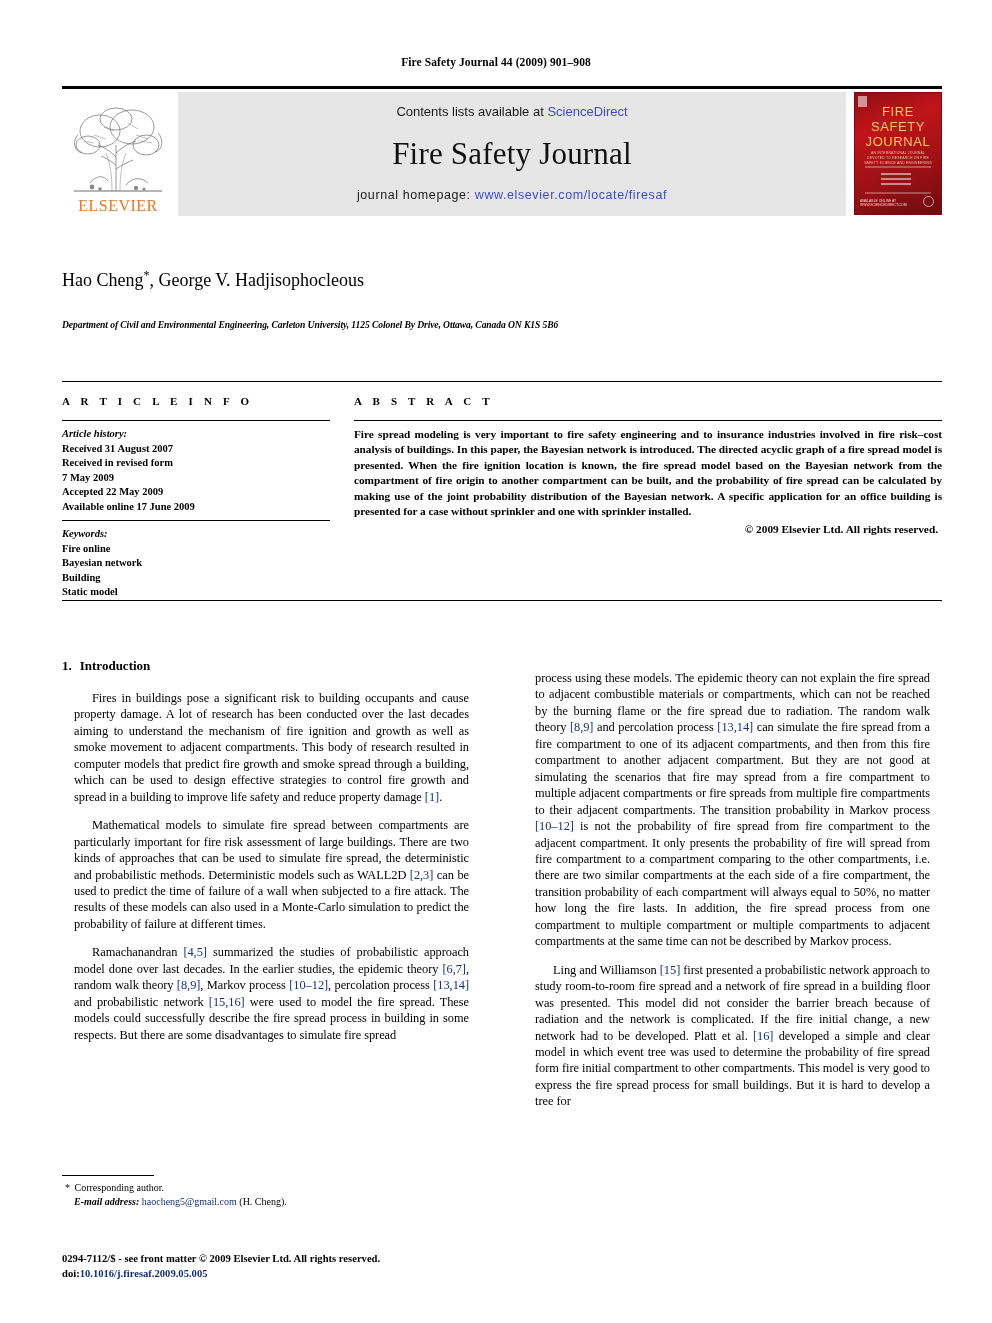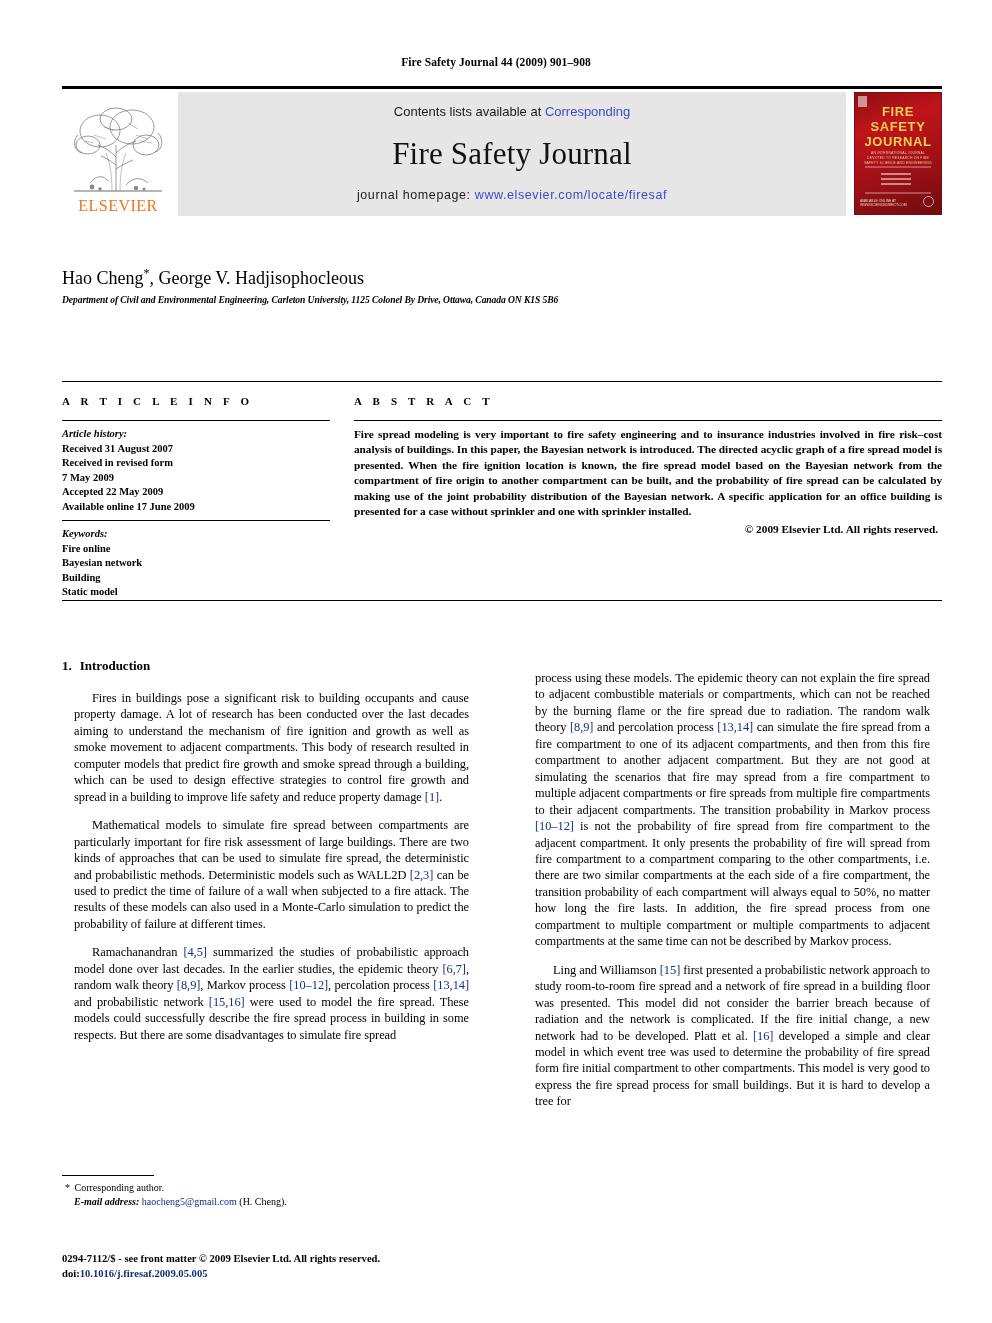--- a/index.html
+++ b/index.html
@@ -127,21 +127,21 @@
     background: rgba(255,255,255,0.55);
   }
   .cover-thumb .cv-title {
     position: absolute;
     top: 11px;
     left: 0;
     width: 100%;
     text-align: center;
     color: #f2cf52;
     font-family: "Liberation Sans", sans-serif;
-    font-weight: bold;
+    font-weight: normal;
     font-size: 13px;
     line-height: 15px;
     letter-spacing: 0.6px;
   }
   .cover-thumb .cv-sub {
     position: absolute;
     top: 58px;
     left: 8px;
     right: 8px;
     text-align: center;
@@ -193,22 +193,22 @@
   }
   .paper-title {
     font-size: 26.5px;
     line-height: 32px;
     font-weight: normal;
     margin: 0 0 14px 0;
     letter-spacing: -0.1px;
   }
   .authors {
     font-size: 18px;
-    line-height: 22px;
-    margin: 0 0 4px 0;
+    line-height: 27px;
+    margin: 0 0 24px 0;
   }
   .authors sup {
     font-size: 12px;
     vertical-align: super;
   }
   .affiliation {
     font-size: 9.6px;
     font-style: italic;
     font-weight: bold;
     line-height: 13px;
@@ -400,21 +400,21 @@
               <circle cx="30" cy="84" r="1.8"></circle>
             <circle cx="66" cy="83" r="2.2"></circle>
               <circle cx="74" cy="84" r="1.6"></circle>
           </g>
         </svg>
         <div class="elsevier-word">ELSEVIER</div>
       </div>
 
       <div class="masthead-center">
         <div class="contents-line">
-          <span>Contents lists available at </span><span class="sd">Corresponding</span>
+          <span>Contents lists available at </span><span class="sd">ScienceDirect</span>
         </div>
         <div class="journal-title-big">Fire Safety Journal</div>
         <div class="homepage-line">
           <span>journal homepage: </span><span class="url">www.elsevier.com/locate/firesaf</span>
         </div>
       </div>
 
       <div class="cover-thumb">
         <div class="cv-mini"></div>
         <div class="cv-title">

